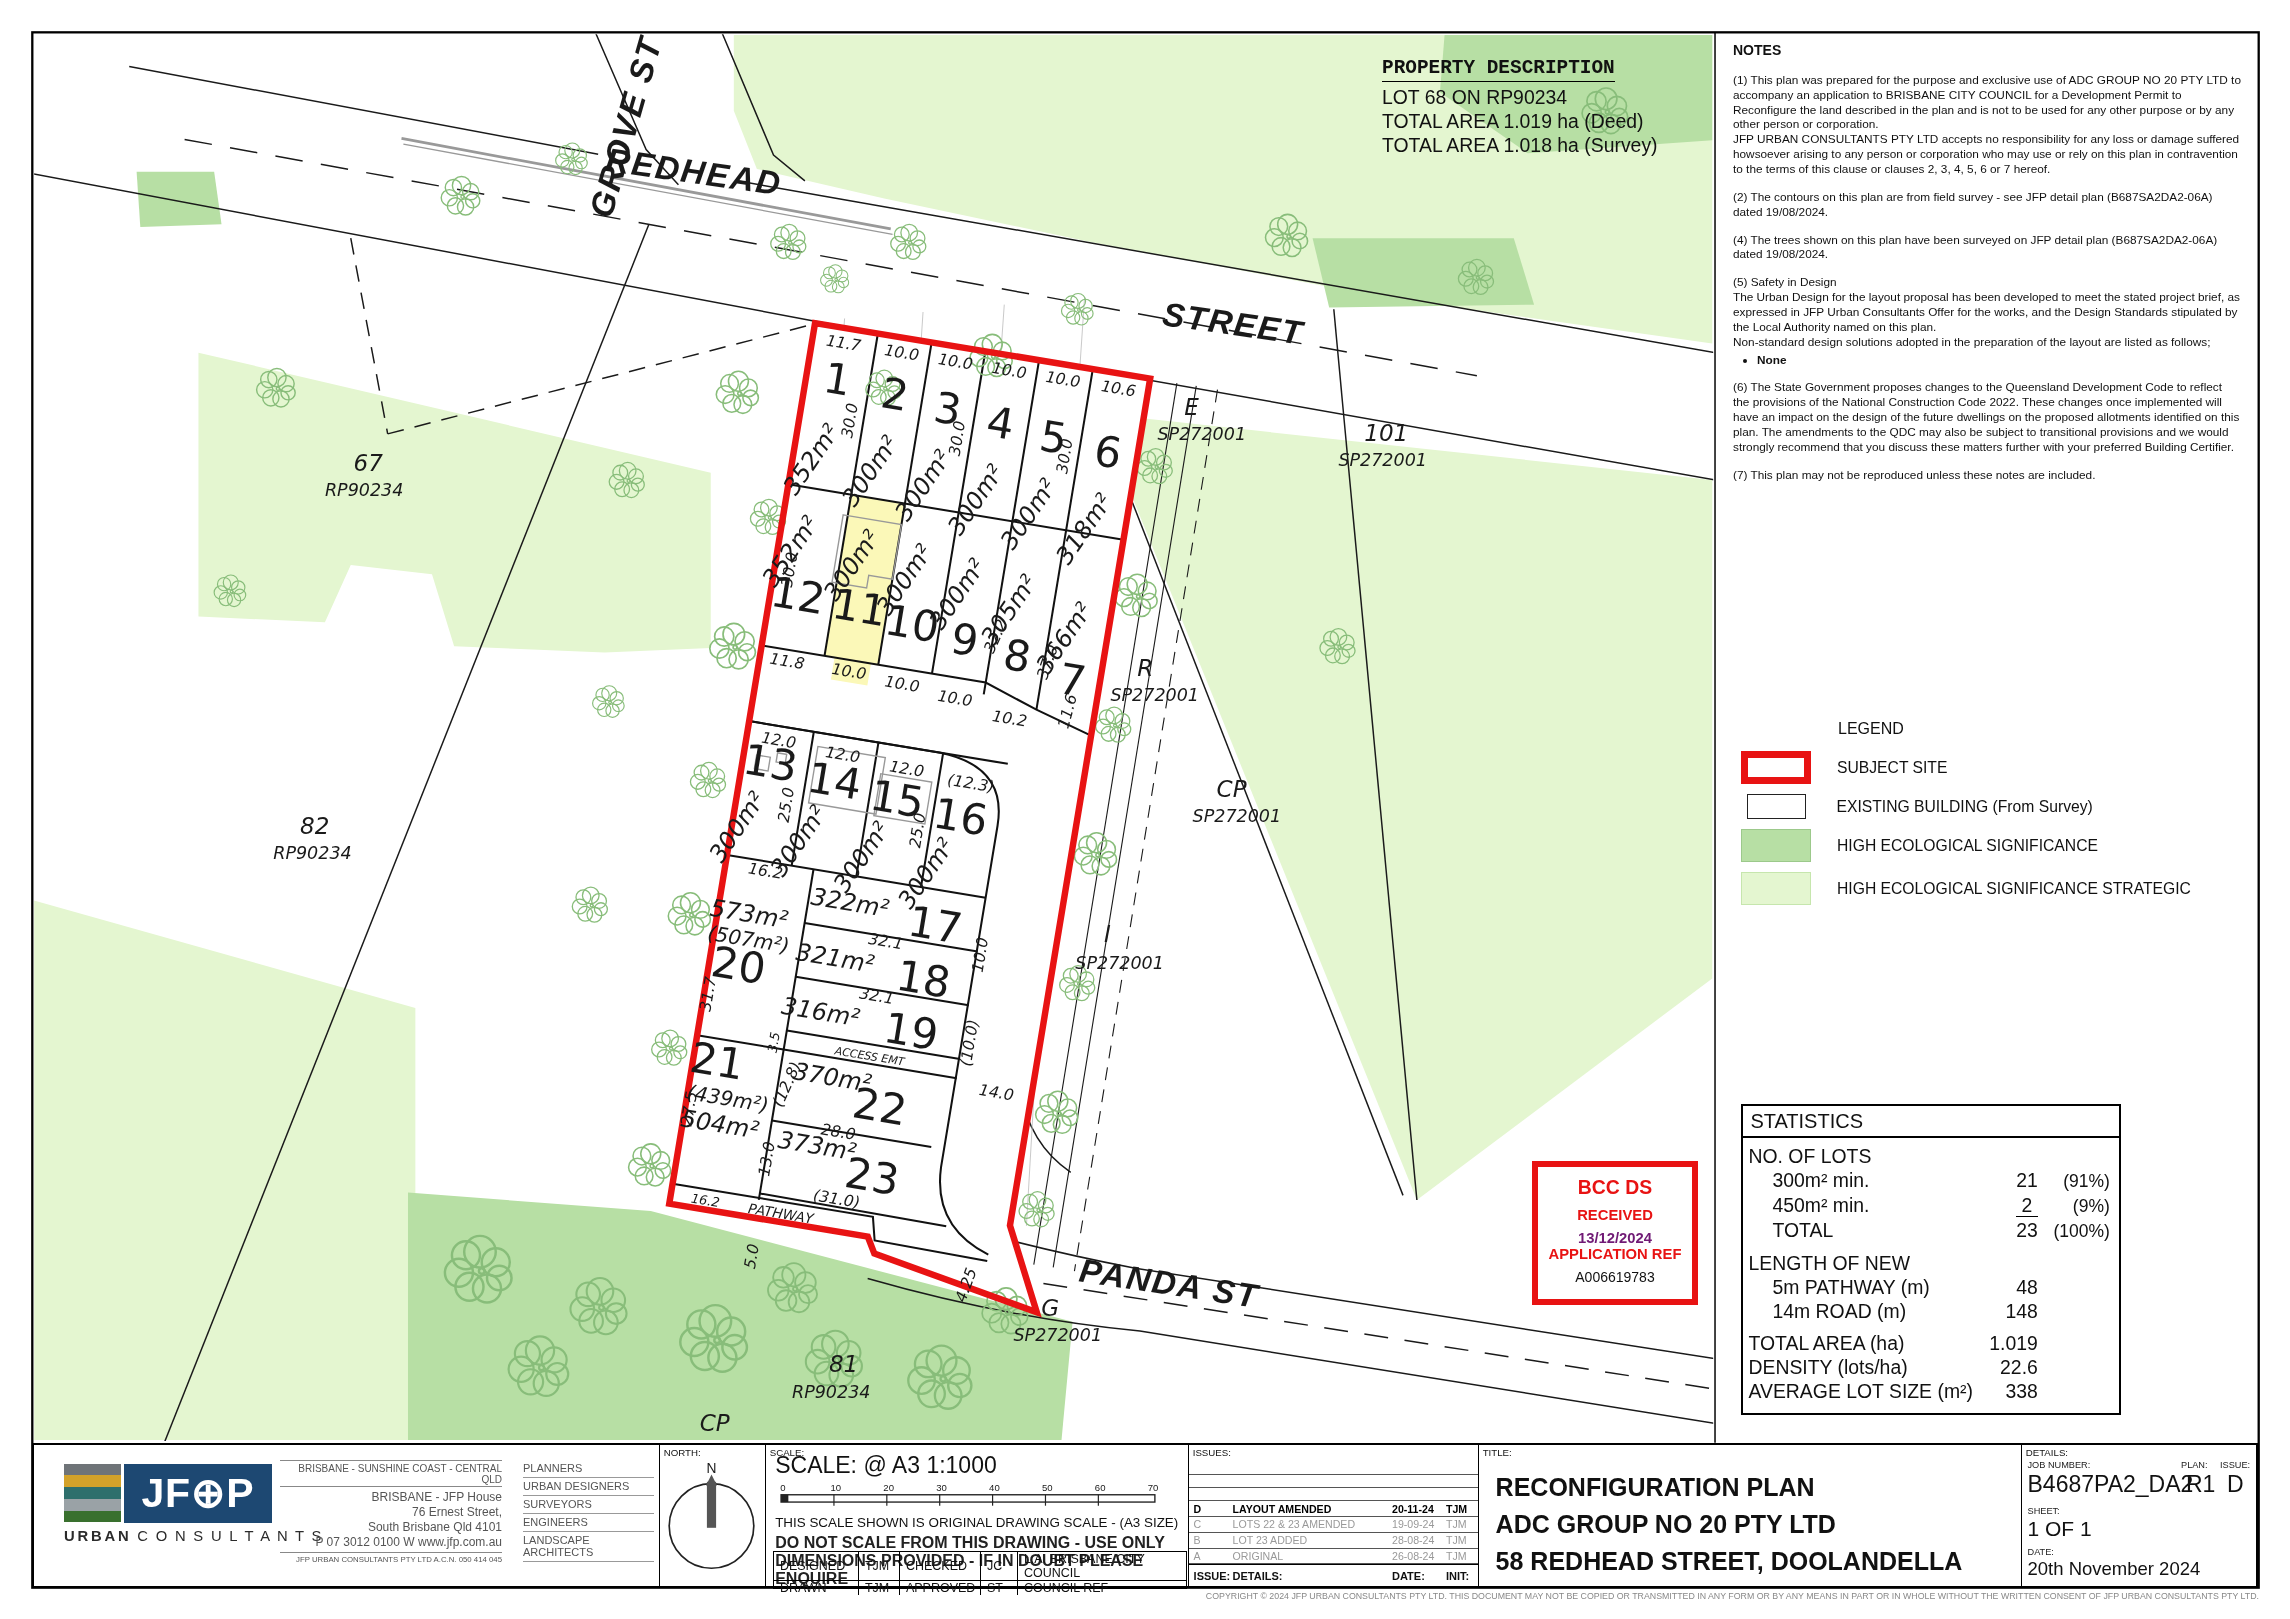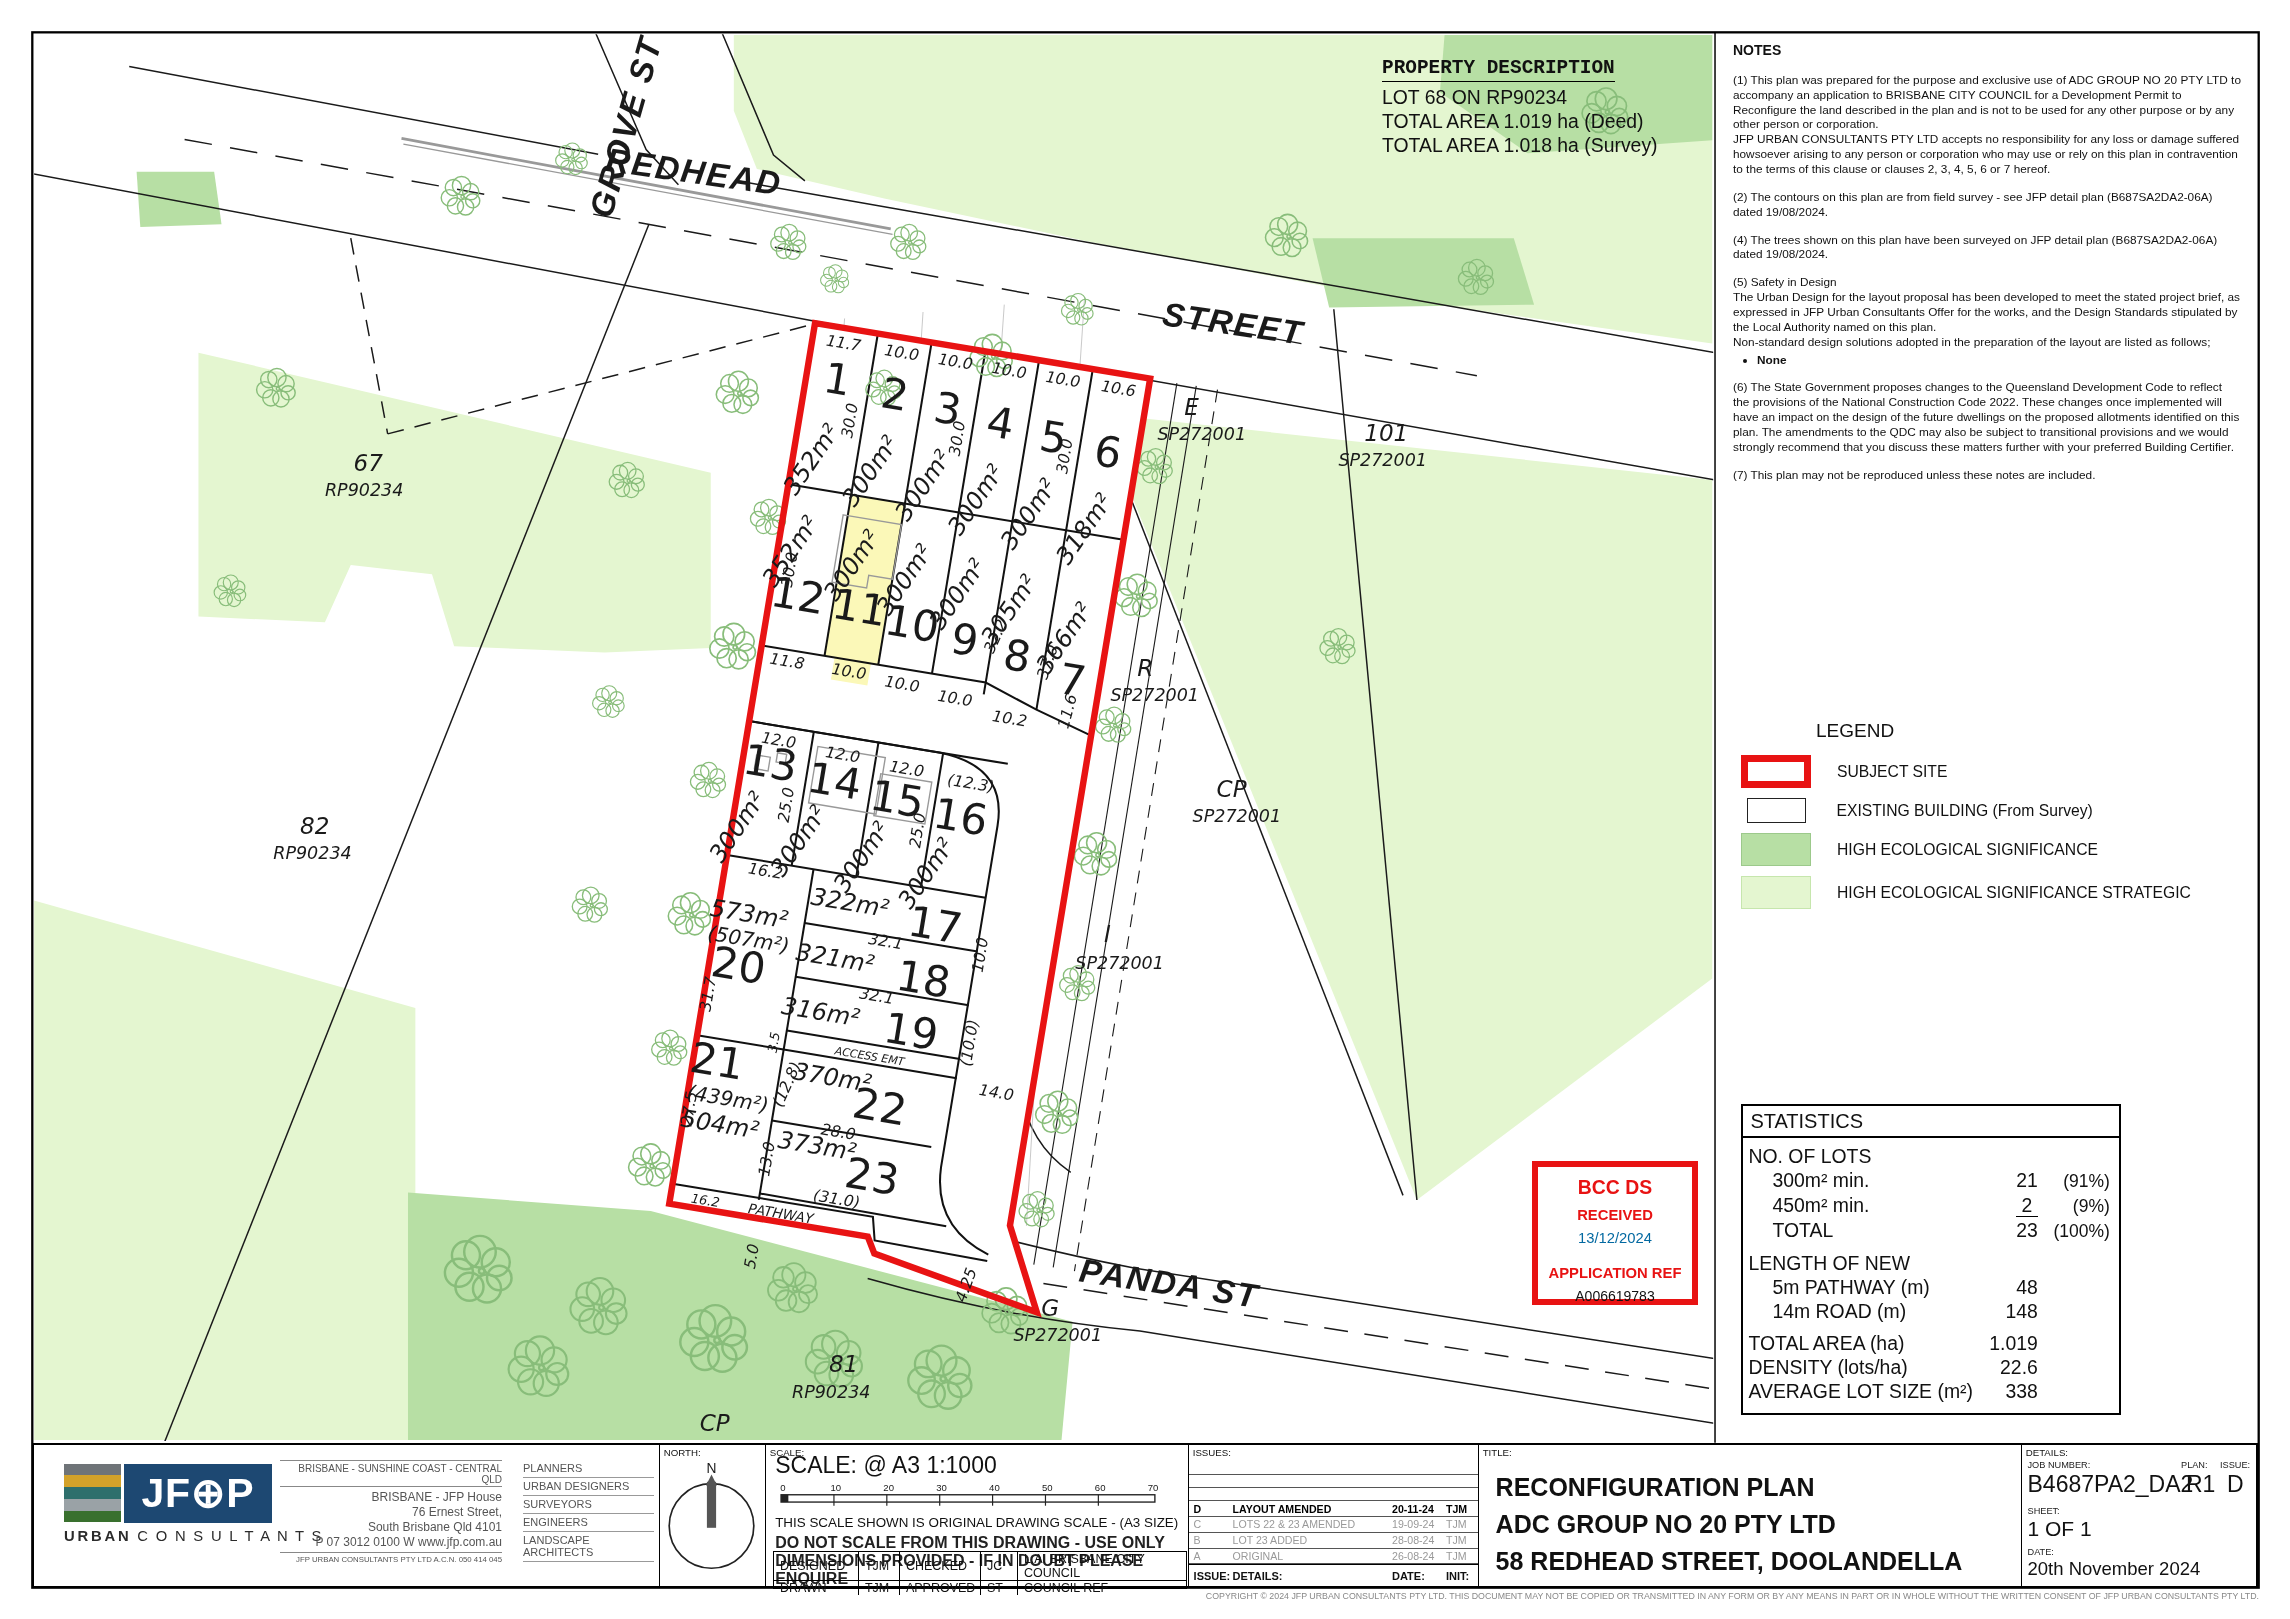--- a/index.html
+++ b/index.html
@@ -10,36 +10,36 @@
   #prop{left:1382px;top:54px;width:314px;font-size:19.4px;line-height:24px;}
   #prop .t{font-weight:bold;border-bottom:1.8px solid #000;display:inline-block;padding-bottom:0.9px;margin-bottom:2.8px;font-family:Liberation Mono, monospace;}
   
   #notes{left:1733px;top:42px;width:508px;}
   #notes h3{font-size:14px;font-weight:bold;margin:0 0 14.8px 0;}
   #notes p{font-size:11.8px;line-height:1.26;margin:0 0 13px 0;white-space:pre-line;}
   #notes ul{margin:-9.2px 0 13px 24px;padding:0;}
   #notes li{font-size:11.8px;font-weight:bold;}
   
   #legend{left:1741px;top:720px;width:517px;}
-  #legend .t{font-size:19px;margin-left:75px;margin-bottom:13px;}
+  #legend .t{font-size:16px;margin-left:97px;margin-bottom:13px;}
   .lrow{display:flex;align-items:center;margin-bottom:10px;}
   .lsw{width:70px;height:33px;margin-right:26px;box-sizing:border-box;flex:none;}
   .lsw.subject{border:7.4px solid #e81313;background:#fff;}
   .lsw.building{border:1.5px solid #222;background:#fff;height:25px;width:59px;margin-left:5.5px;margin-right:31px;}
   .lsw.hes{background:#b7dfa4;border:0.9px solid #9cc98b;}
   .lsw.hesstrat{background:#e4f6d0;border:0.9px solid #c6e6ad;}
   .lsw.turn{background:#fbf8b8;border:0.9px solid #cfc86a;}
   .llab{font-size:15.7px;}
   
   #stamp{left:1532px;top:1161px;width:166px;height:144px;border:6.5px solid #e81313;background:#fff;
          text-align:center;box-sizing:border-box;padding-top:9.2px;}
   #stamp .r{color:#e81313;font-weight:bold;}
   #stamp .l1{font-size:19.4px;margin-bottom:7.4px;}
   #stamp .l2{font-size:14.8px;margin-bottom:7.4px;}
-  #stamp .bk{font-size:14.8px;color:#0369a1;margin-bottom:19px;}
+  #stamp .bk{font-size:14.8px;color:#701a75;margin-bottom:0;font-weight:bold;}
   #stamp .ref{font-size:14px;color:#111;margin-top:1.8px;}
   
   #stats{left:1741px;top:1104px;width:380px;border:2.3px solid #000;background:#fff;box-sizing:border-box;}
   #stats .hd{font-size:20px;padding:3.7px 7.4px;border-bottom:2.3px solid #000;}
   #stats .bd{padding:5.5px 9.2px 9.2px 5.5px;font-size:19.4px;}
   .srow{display:flex;align-items:baseline;line-height:24px;}
   .srow .lab{flex:1;}
   .srow .ind{padding-left:24px;}
   .srow .val{width:54px;text-align:right;}
   .srow .pct{width:72px;text-align:right;font-size:17.5px;}

